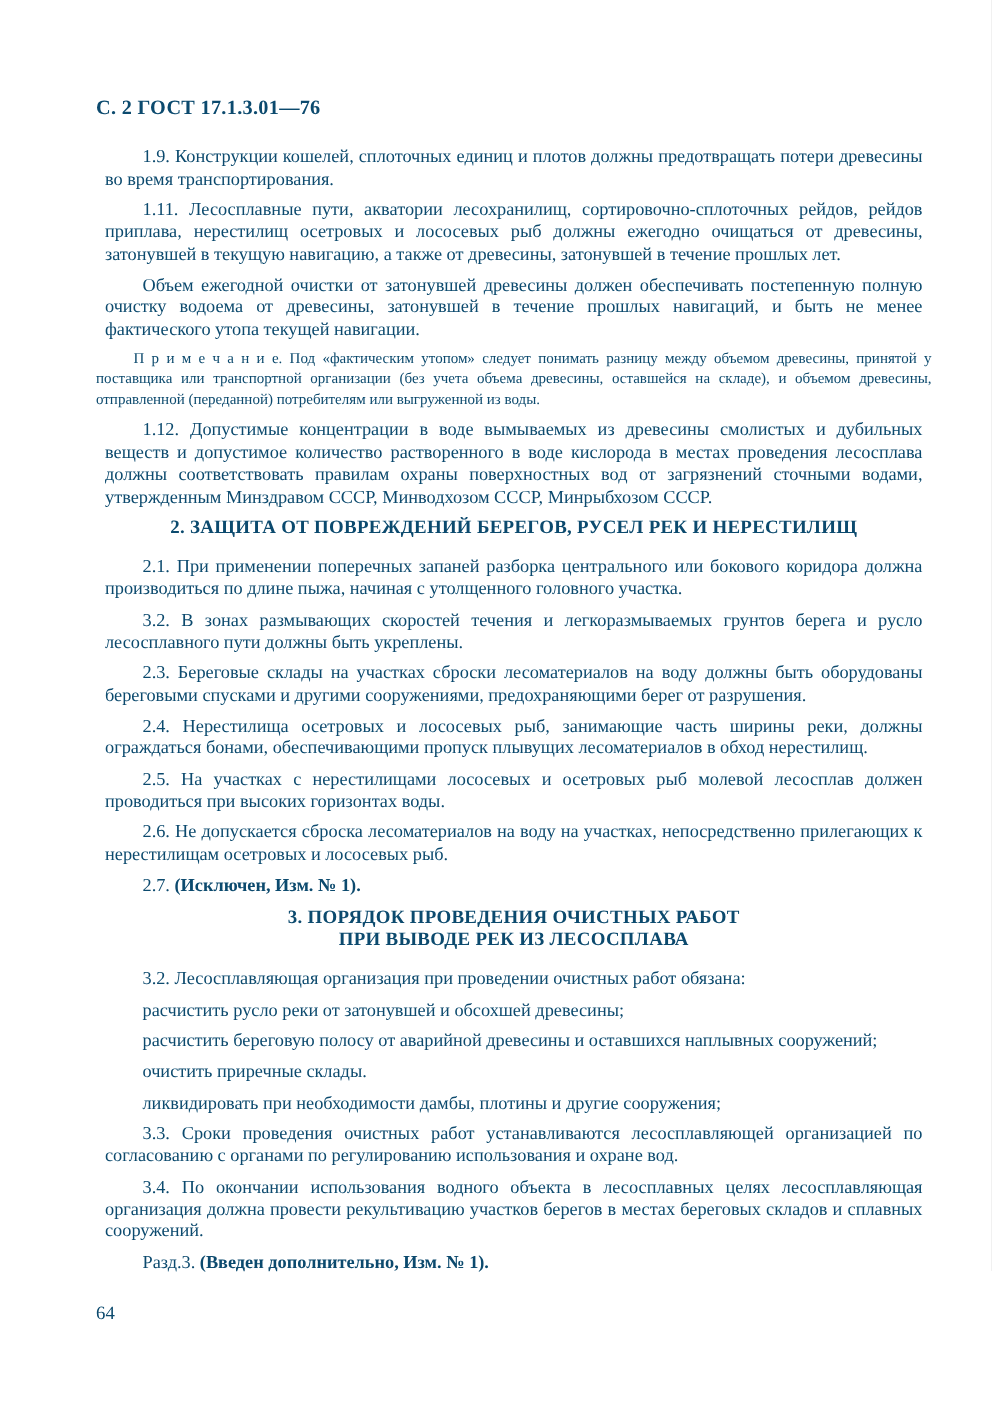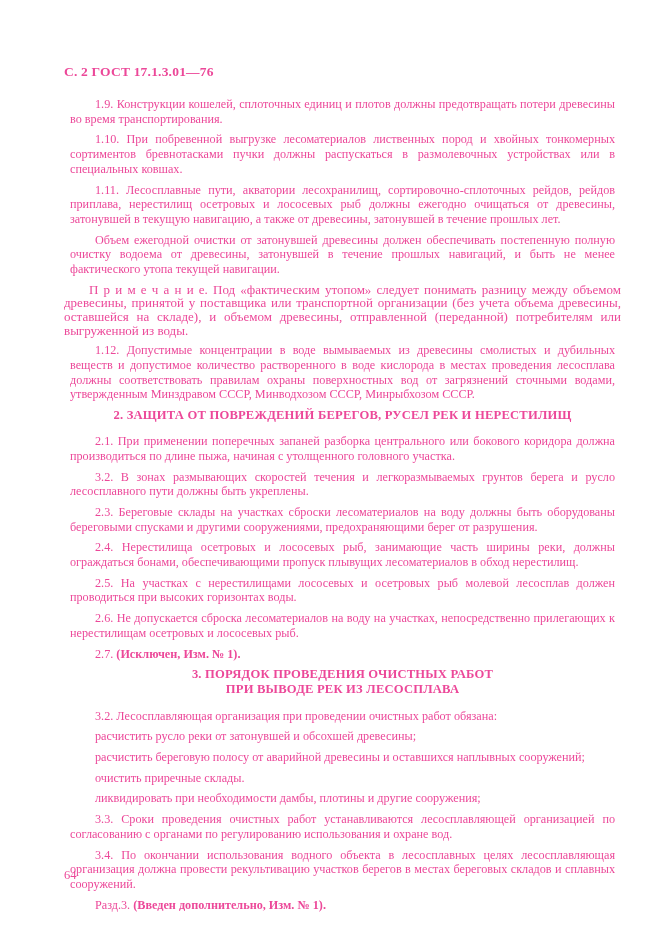--- a/index.html
+++ b/index.html
@@ -7,21 +7,21 @@
     margin: 0;
     padding: 0;
     background: #e8e8e8;
   }
   .page {
     position: relative;
     width: 661px;
     height: 936px;
     margin: 0 auto;
     background: #ffffff;
-    color: #ec4899;
+    color: #0c4a6e;
     font-family: "Liberation Serif", "DejaVu Serif", serif;
     overflow: hidden;
   }
   .content {
     position: absolute;
     left: 64px;
     top: 64px;
     width: 557px;
   }
   .doc-header {
@@ -32,21 +32,21 @@
   }
   .doc-body .para,
   .doc-body .mixed {
     font-size: 12.2px;
     line-height: 14.7px;
     text-align: justify;
     text-indent: 25px;
     margin: 6px;
   }
   .doc-body .note {
-    font-size: 13px;
+    font-size: 10px;
     line-height: 13.6px;
     text-align: justify;
     text-indent: 25px;
     margin: 0;
   }
   .doc-body .mixed b {
     font-weight: bold;
   }
   .doc-body .heading {
     font-weight: bold;
@@ -64,21 +64,20 @@
   }
 </style>
 </head>
 <body>
 
 <div class="page">
   <div class="content">
     <div class="doc-header">С. 2 ГОСТ 17.1.3.01—76</div>
     <div class="doc-body" id="doc-body">
         <div class="para">1.9. Конструкции кошелей, сплоточных единиц и плотов должны предотвращать потери древесины во время транспортирования.</div>
-        <div class="para">1.10. При побревенной выгрузке лесоматериалов лиственных пород и хвойных тонкомерных сортиментов бревнотасками пучки должны распускаться в размолевочных устройствах или в специальных ковшах.</div>
         <div class="para">1.11. Лесосплавные пути, акватории лесохранилищ, сортировочно-сплоточных рейдов, рейдов приплава, нерестилищ осетровых и лососевых рыб должны ежегодно очищаться от древесины, затонувшей в текущую навигацию, а также от древесины, затонувшей в течение прошлых лет.</div>
         <div class="para">Объем ежегодной очистки от затонувшей древесины должен обеспечивать постепенную полную очистку водоема от древесины, затонувшей в течение прошлых навигаций, и быть не менее фактического утопа текущей навигации.</div>
         <div class="note">П р и м е ч а н и е.  Под «фактическим утопом» следует понимать разницу между объемом древесины, принятой у поставщика или транспортной организации (без учета объема древесины, оставшейся на складе), и объемом древесины, отправленной (переданной) потребителям или выгруженной из воды.</div>
         <div class="para">1.12. Допустимые концентрации в воде вымываемых из древесины смолистых и дубильных веществ и допустимое количество растворенного в воде кислорода в местах проведения лесосплава должны соответствовать правилам охраны поверхностных вод от загрязнений сточными водами, утвержденным Минздравом СССР, Минводхозом СССР, Минрыбхозом СССР.</div>
         <div class="heading">
           <div>2. ЗАЩИТА ОТ ПОВРЕЖДЕНИЙ БЕРЕГОВ, РУСЕЛ РЕК И НЕРЕСТИЛИЩ</div>
         </div>
         <div class="para">2.1. При применении поперечных запаней разборка центрального или бокового коридора должна производиться по длине пыжа, начиная с утолщенного головного участка.</div>
         <div class="para">3.2. В зонах размывающих скоростей течения и легкоразмываемых грунтов берега и русло лесосплавного пути должны быть укреплены.</div>
         <div class="para">2.3. Береговые склады на участках сброски лесоматериалов на воду должны быть оборудованы береговыми спусками и другими сооружениями, предохраняющими берег от разрушения.</div>

